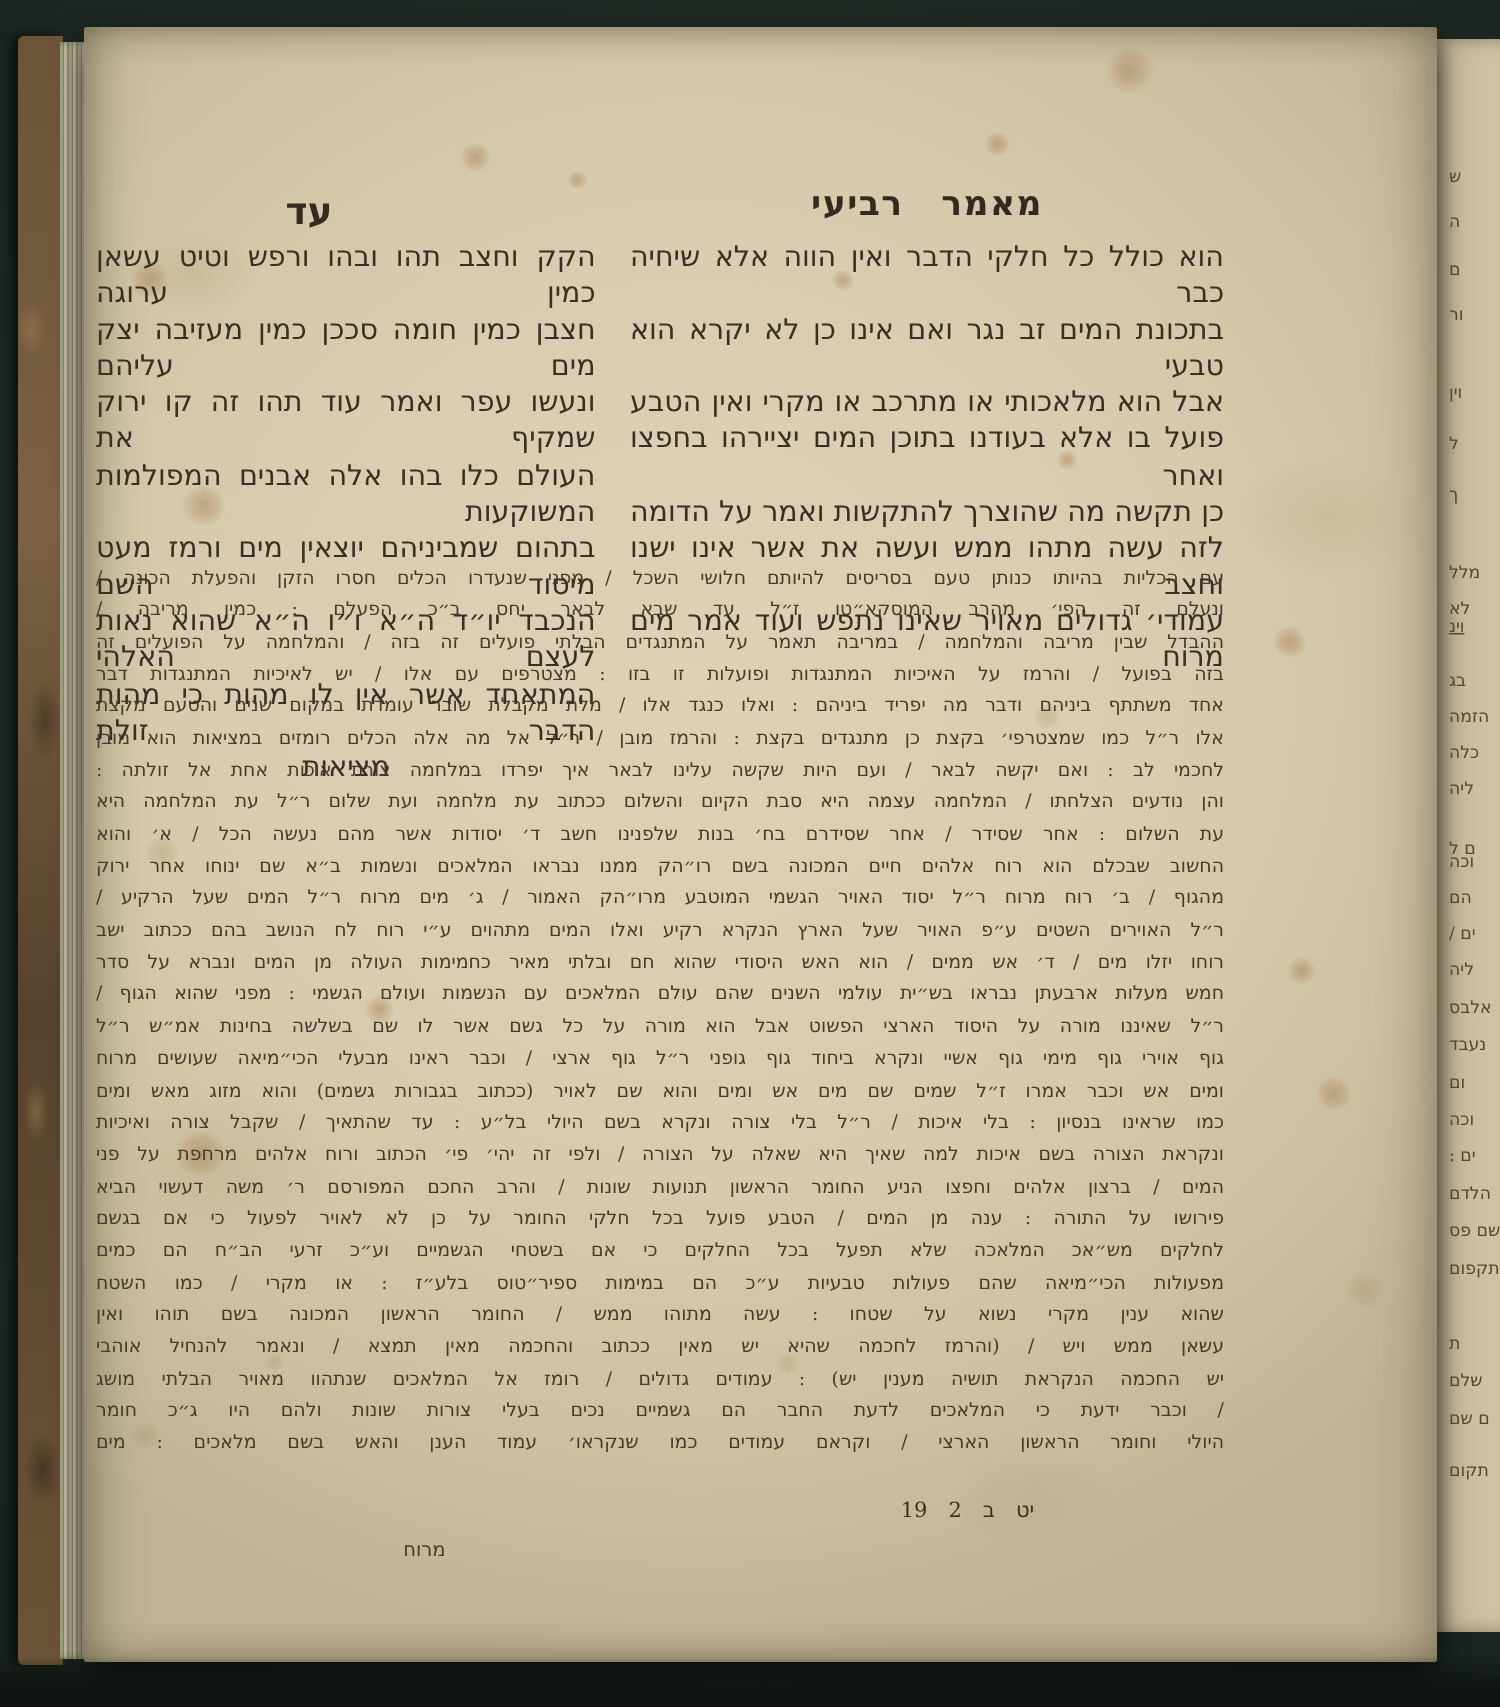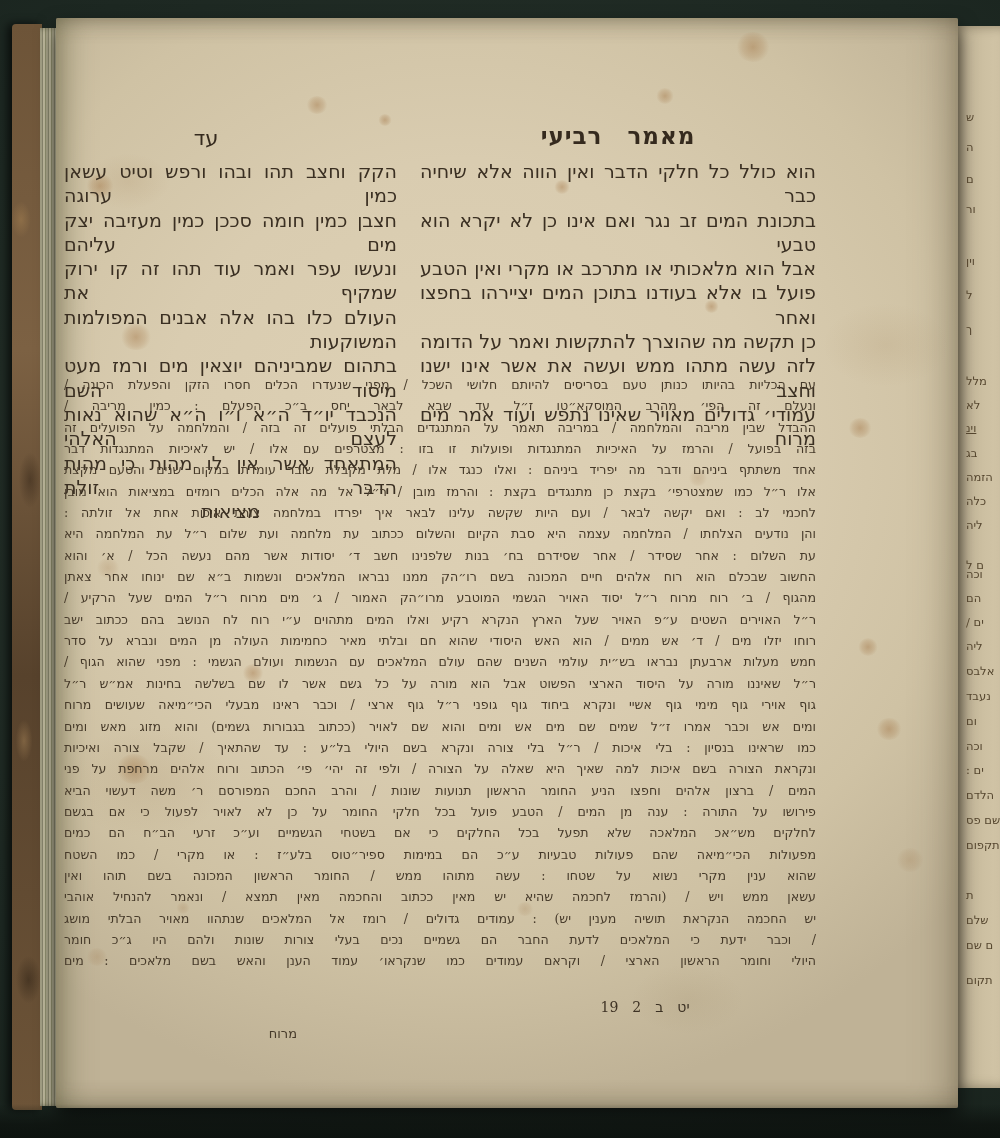--- a/index.html
+++ b/index.html
@@ -43,21 +43,21 @@
       radial-gradient(120px 80px at 10% 70%, rgba(135,100,60,.10), transparent 70%),
       radial-gradient(80px 50px at 70% 90%, rgba(120,95,55,.08), transparent 70%);}
   .spot{position:absolute;border-radius:50%;pointer-events:none;
     background:radial-gradient(circle, rgba(153,102,51,.38) 0%, rgba(153,102,51,.18) 45%, transparent 72%);}
   .spot.light{background:radial-gradient(circle, rgba(150,105,58,.2) 0%, rgba(150,105,58,.1) 45%, transparent 72%);}
 
   .heb{direction:rtl;color:#3a2f22;}
   .page-title{position:absolute;left:364px;top:104px;width:396px;text-align:center;
     font-size:23px;font-weight:bold;word-spacing:16px;letter-spacing:1px;color:#352a1e;}
   .folio{position:absolute;left:100px;top:108px;width:100px;text-align:center;
-    font-size:21px;font-weight:normal;color:#352a1e;}
+    font-size:25px;font-weight:bold;color:#352a1e;}
   .kuz{position:absolute;font-size:19px;}
   .kuz .jline{line-height:24.3px;text-align:justify;text-align-last:justify;text-justify:inter-word;white-space:nowrap_off;}
   #kuz-right{left:364px;top:141px;width:396px;}
   #kuz-left{left:8px;top:141px;width:333px;}
   .centerline{text-align:center !important;text-align-last:center !important;line-height:24.3px;}
   #commentary{position:absolute;left:8px;top:356px;width:752px;font-size:12.6px;color:#463a2a;}
   #commentary .cline{line-height:21.35px;text-align:justify;text-align-last:justify;text-justify:inter-word;}
   .footer-sig{position:absolute;left:504px;top:981px;width:170px;display:flex;flex-direction:row;
     justify-content:center;gap:14px;font-size:14px;color:#3e3224;direction:ltr;}
   .catchword{position:absolute;left:131px;top:1008px;width:110px;text-align:right;
@@ -125,21 +125,21 @@
   <div id="commentary" class="heb">
       <div class="cline">עם הכליות בהיותו כנותן טעם בסריסים להיותם חלושי השכל / מפני שנעדרו הכלים חסרו הזקן והפעלת הכונה /</div>
       <div class="cline">ונעלם זה הפי׳ מהרב המוסקא״טו ז״ל עד שבא לבאר יחס ב״כ הפעלם : כמין מריבה /</div>
       <div class="cline">ההבדל שבין מריבה והמלחמה / במריבה תאמר על המתנגדים הבלתי פועלים זה בזה / והמלחמה על הפועלים זה</div>
       <div class="cline">בזה בפועל / והרמז על האיכיות המתנגדות ופועלות זו בזו : מצטרפים עם אלו / יש לאיכיות המתנגדות דבר</div>
       <div class="cline">אחד משתתף ביניהם ודבר מה יפריד ביניהם : ואלו כנגד אלו / מלת מקבלת שובר עומדת במקום שנים והטעם מקצת</div>
       <div class="cline">אלו ר״ל כמו שמצטרפי׳ בקצת כן מתנגדים בקצת : והרמז מובן / ר״ל אל מה אלה הכלים רומזים במציאות הוא מובן</div>
       <div class="cline">לחכמי לב : ואם יקשה לבאר / ועם היות שקשה עלינו לבאר איך יפרדו במלחמה צורת איכות אחת אל זולתה :</div>
       <div class="cline">והן נודעים הצלחתו / המלחמה עצמה היא סבת הקיום והשלום ככתוב עת מלחמה ועת שלום ר״ל עת המלחמה היא</div>
       <div class="cline">עת השלום : אחר שסידר / אחר שסידרם בח׳ בנות שלפנינו חשב ד׳ יסודות אשר מהם נעשה הכל / א׳ והוא</div>
-      <div class="cline">החשוב שבכלם הוא רוח אלהים חיים המכונה בשם רו״הק ממנו נבראו המלאכים ונשמות ב״א שם ינוחו אחר צאתן</div>
+      <div class="cline">החשוב שבכלם הוא רוח אלהים חיים המכונה בשם רו״הק ממנו נבראו המלאכים ונשמות ב״א שם ינוחו אחר ירוק</div>
       <div class="cline">מהגוף / ב׳ רוח מרוח ר״ל יסוד האויר הגשמי המוטבע מרו״הק האמור / ג׳ מים מרוח ר״ל המים שעל הרקיע /</div>
       <div class="cline">ר״ל האוירים השטים ע״פ האויר שעל הארץ הנקרא רקיע ואלו המים מתהוים ע״י רוח לח הנושב בהם ככתוב ישב</div>
       <div class="cline">רוחו יזלו מים / ד׳ אש ממים / הוא האש היסודי שהוא חם ובלתי מאיר כחמימות העולה מן המים ונברא על סדר</div>
       <div class="cline">חמש מעלות ארבעתן נבראו בש״ית עולמי השנים שהם עולם המלאכים עם הנשמות ועולם הגשמי : מפני שהוא הגוף /</div>
       <div class="cline">ר״ל שאיננו מורה על היסוד הארצי הפשוט אבל הוא מורה על כל גשם אשר לו שם בשלשה בחינות אמ״ש ר״ל</div>
       <div class="cline">גוף אוירי גוף מימי גוף אשיי ונקרא ביחוד גוף גופני ר״ל גוף ארצי / וכבר ראינו מבעלי הכי״מיאה שעושים מרוח</div>
       <div class="cline">ומים אש וכבר אמרו ז״ל שמים שם מים אש ומים והוא שם לאויר (ככתוב בגבורות גשמים) והוא מזוג מאש ומים</div>
       <div class="cline">כמו שראינו בנסיון : בלי איכות / ר״ל בלי צורה ונקרא בשם היולי בל״ע : עד שהתאיך / שקבל צורה ואיכיות</div>
       <div class="cline">ונקראת הצורה בשם איכות למה שאיך היא שאלה על הצורה / ולפי זה יהי׳ פי׳ הכתוב ורוח אלהים מרחפת על פני</div>
       <div class="cline">המים / ברצון אלהים וחפצו הניע החומר הראשון תנועות שונות / והרב החכם המפורסם ר׳ משה דעשוי הביא</div>
@@ -165,21 +165,21 @@
 <div class="fragments">
     <span style="top: 60px;">ש</span>
     <span style="top: 90px;">ה</span>
     <span style="top: 122px;">ם</span>
     <span style="top: 152px;">ור</span>
     <span style="top: 204px; text-align: right;">וין</span>
     <span style="top: 238px;">ל</span>
     <span style="top: 272px;">ך</span>
     <span style="top: 324px;">מלל</span>
     <span style="top: 348px;">לא</span>
-    <span style="top: 371px; text-decoration: underline;">וינ</span>
+    <span style="top: 360px; text-decoration: underline;">וינ</span>
     <span style="top: 396px;">בג</span>
     <span style="top: 420px;">הזמה</span>
     <span style="top: 444px;">כלה</span>
     <span style="top: 468px;">ליה</span>
     <span style="top: 508px;">ם ל</span>
     <span style="top: 517px;">וכה</span>
     <span style="top: 541px;">הם</span>
     <span style="top: 565px;">ים /</span>
     <span style="top: 589px;">ליה</span>
     <span style="top: 614px;">אלבס</span>

